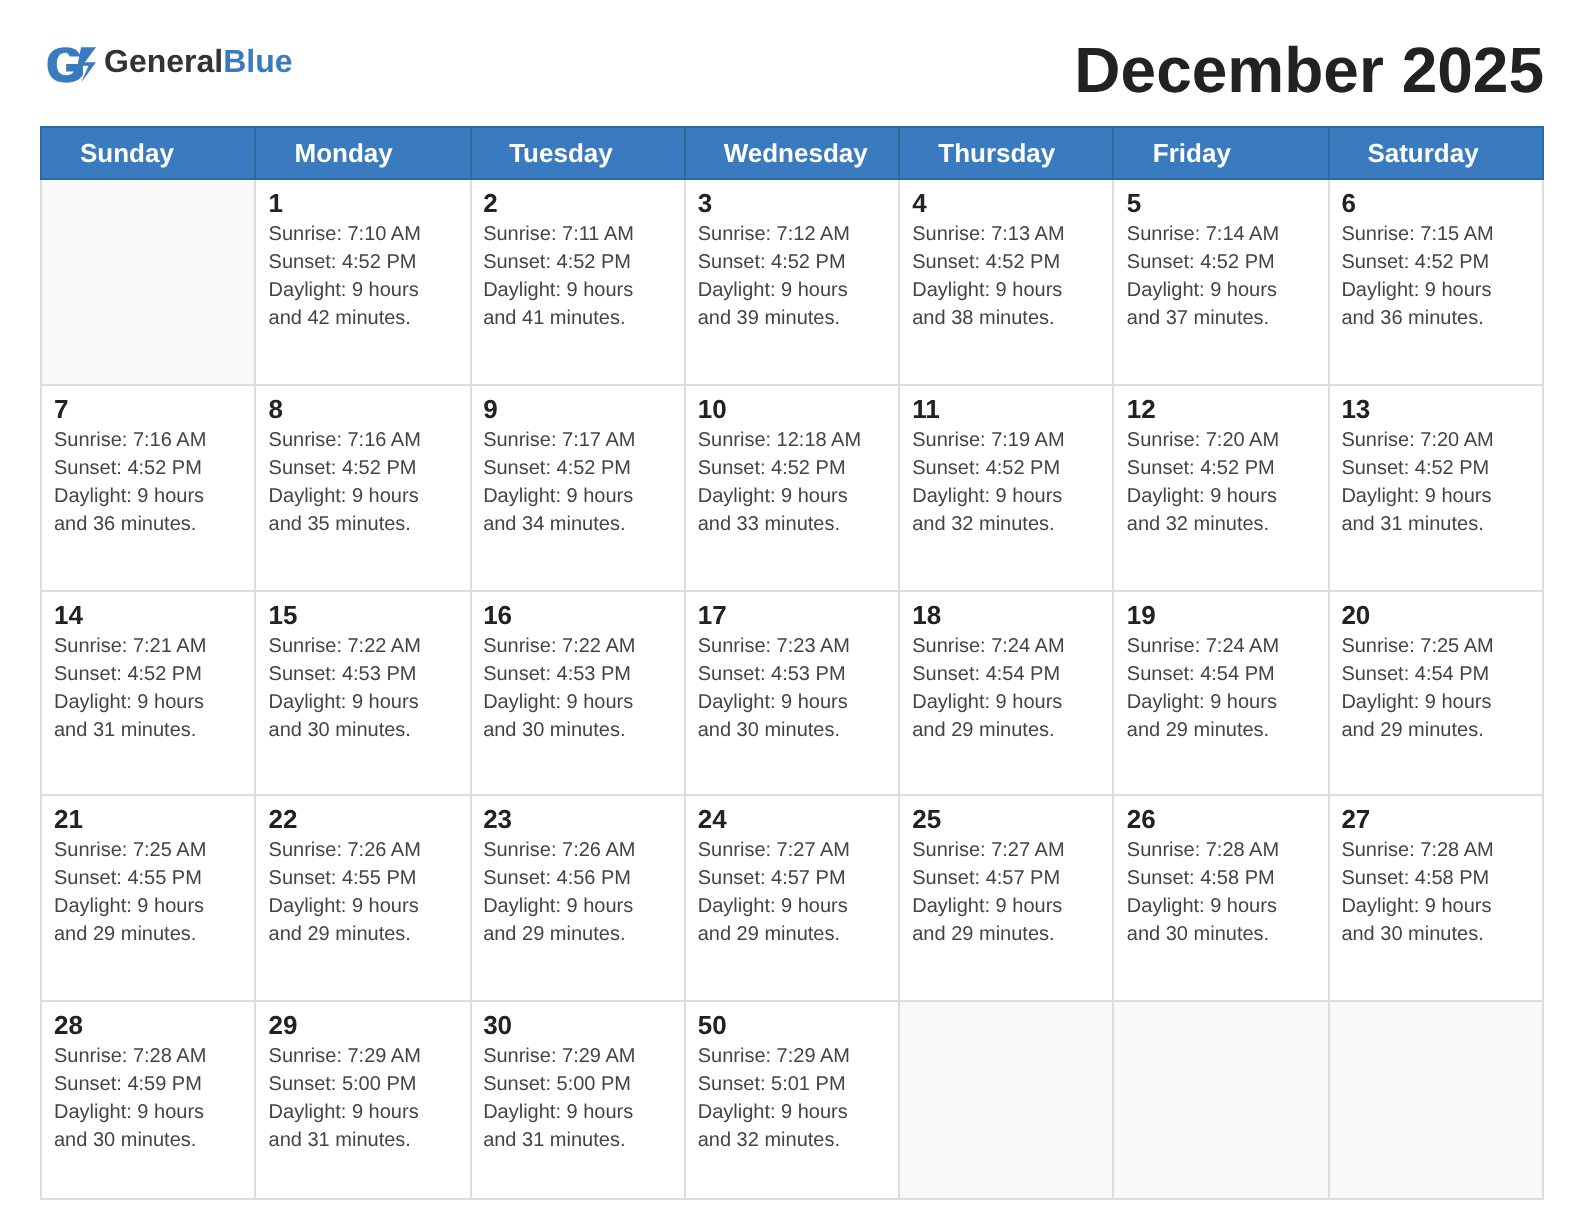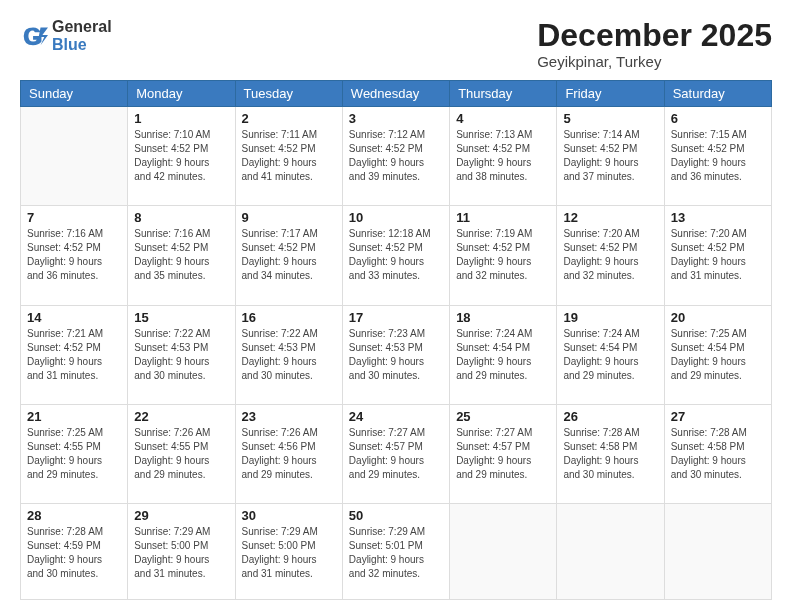--- a/index.html
+++ b/index.html
@@ -23,21 +23,21 @@
       align-items: flex-start;
       margin-bottom: 10px;
     }
     .logo {
       display: flex;
       align-items: center;
       gap: 0;
     }
     .logo-text {
       display: flex;
-      flex-direction: column;
+      flex-direction: row;
       line-height: 1.1;
     }
     .logo-general {
       font-size: 16px;
       font-weight: bold;
       color: #333;
     }
     .logo-blue {
       font-size: 16px;
       font-weight: bold;
@@ -65,23 +65,23 @@
       flex: 1;
       border: 1px solid #ccc;
       border-collapse: collapse;
       width: 100%;
       table-layout: fixed;
     }
     .calendar th {
       background: #3a7abf;
       color: #fff;
       text-align: left;
-      padding: 5px 8px;
+      padding: 5px 19px;
       font-size: 13px;
-      font-weight: normal;
+      font-weight: bold;
       border: 1px solid #2d6aa0;
     }
     .calendar td {
       vertical-align: top;
       padding: 4px 6px;
       font-size: 10.5px;
       color: #333;
       border: 1px solid #ddd;
       height: 85px;
       background: #fff;
@@ -116,21 +116,20 @@
         <path d="M4 15 Q4 6 14 6 Q20 6 22 11 L16 11 Q15 9 14 9 Q9 9 9 15 Q9 21 14 21 Q17 21 18 19 L14 19 L14 15 L23 15 L23 21 Q20 25 14 25 Q4 25 4 15Z" fill="#3a7abf"></path>
         <path d="M22 6 L30 6 L24 14 L30 14 L22 25 L26 16 L20 16Z" fill="#3a7abf"></path>
       </svg>
       <div class="logo-text">
         <span class="logo-general">General</span>
         <span class="logo-blue">Blue</span>
       </div>
     </div>
     <div class="title-block">
       <div class="month-title">December 2025</div>
-      <div class="subtitle">Geyikpinar, Turkey</div>
     </div>
   </div>
 
   <table class="calendar">
     <thead>
       <tr>
       <th>Sunday</th>
           <th>Monday</th>
           <th>Tuesday</th>
           <th>Wednesday</th>

